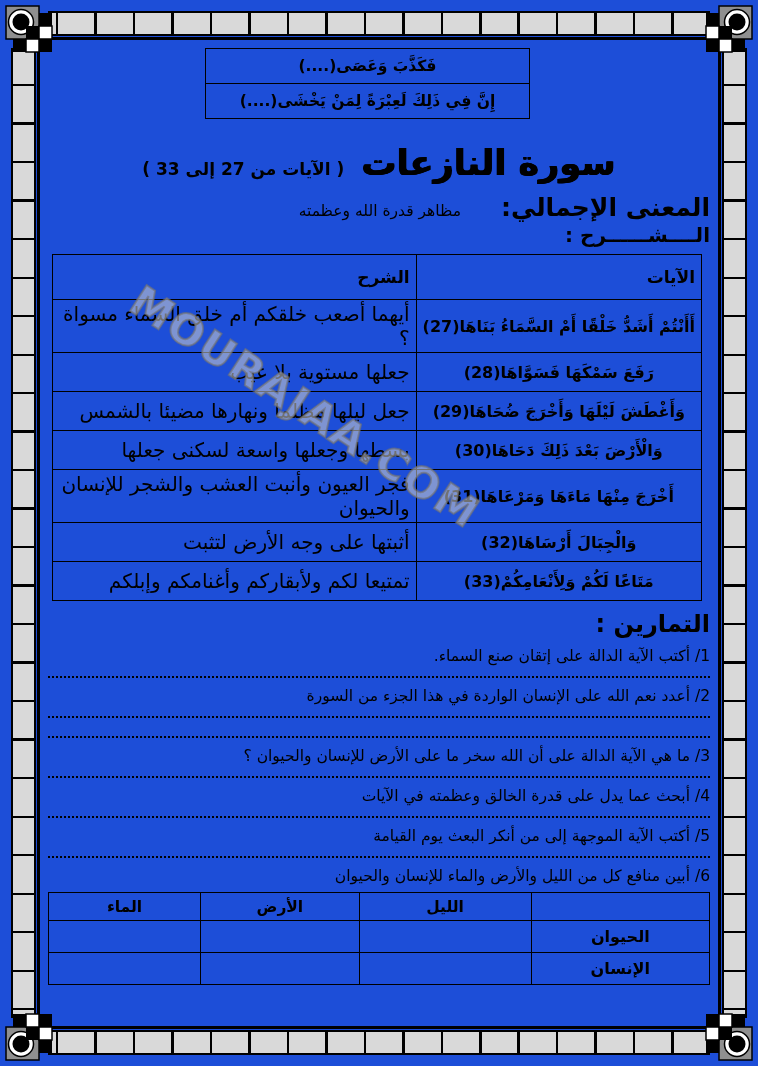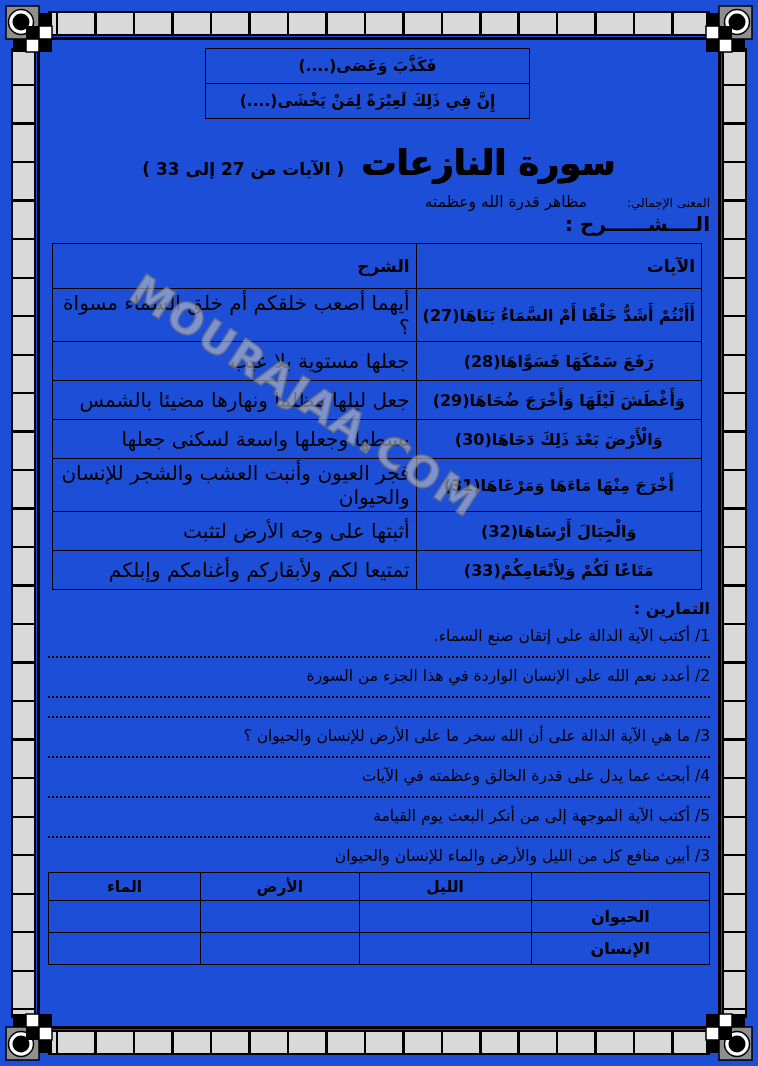--- a/index.html
+++ b/index.html
@@ -39,41 +39,41 @@
   }
   
   .title-line{text-align:center;margin-top:24px;white-space:nowrap;}
   .surah-title{
     font-size:35px;font-weight:bold;letter-spacing:-1px;
     text-shadow:.6px 0 0 #000, -.6px 0 0 #000;
   }
   .ayat-range{font-size:17px;font-weight:bold;margin-right:12px;}
   
   .meaning-line{display:flex;align-items:baseline;gap:40px;margin-top:10px;}
-  .meaning-label{font-size:12px;font-weight:normal;}
+  .meaning-label{font-size:25px;font-weight:bold;}
   .meaning-text{font-size:15.5px;}
   .sharh-line{font-size:20px;font-weight:bold;margin-top:1px;}
   
   .verses-wrap{position:relative;margin-top:7px;}
   table.verses{border-collapse:collapse;width:650px;margin-right:8px;}
   .verses th,.verses td{border:1.3px solid #000;padding:2px 6px;}
   .verses th{height:40px;font-size:17px;font-weight:bold;text-align:right;margin-left:12px;}
   .verses td{height:34px;}
   td.verse-cell{width:244px;text-align:center;font-weight:bold;font-size:16px;white-space:nowrap;border-radius:10px;}
   td.expl-cell{width:392px;text-align:right;font-size:20px;}
   .watermark{
     position:absolute;top:22px;left:100px;z-index:2;pointer-events:none;
     transform:rotate(33deg);transform-origin:0 0;
     font-size:42px;font-weight:bold;letter-spacing:2px;
     color:rgba(205,205,205,.55);
     -webkit-text-stroke:2px rgba(115,115,115,.65);
   }
   
   .exercises{margin-top:9px;}
-  .ex-heading{font-size:16px;font-weight:bold;}
+  .ex-heading{font-size:24px;font-weight:bold;}
   .question{font-size:15.5px;margin-top:9px;}
   .dotted{height:11px;border-bottom:2.5px dotted #000;margin-bottom:7px;}
   
   table.benefits{border-collapse:collapse;width:100%;margin-top:7px;}
   .benefits th,.benefits td{border:1.3px solid #000;padding:0 6px;}
   .benefits th{height:27px;font-size:15.5px;font-weight:bold;text-align:center;}
   .benefits td{height:31px;font-size:16px;}
   .benefits td.row-label{font-weight:bold;text-align:center;}
   .benefits col.c-label{width:27%;}
   .benefits col.c-night{width:26%;}
@@ -223,21 +223,21 @@
 
       <div class="question">3/ ما هي الآية الدالة على أن الله سخر ما على الأرض للإنسان والحيوان ؟</div>
       <div class="dotted"></div>
 
       <div class="question">4/ أبحث عما يدل على قدرة الخالق وعظمته في الآيات</div>
       <div class="dotted"></div>
 
       <div class="question">5/ أكتب الآية الموجهة إلى من أنكر البعث يوم القيامة</div>
       <div class="dotted"></div>
 
-      <div class="question">3/ أبين منافع كل من الليل والأرض والماء للإنسان والحيوان</div>
+      <div class="question">6/ أبين منافع كل من الليل والأرض والماء للإنسان والحيوان</div>
 
       <table class="benefits">
         <colgroup>
           <col class="c-label">
             <col class="c-night">
             <col class="c-earth">
             <col class="c-water">
         </colgroup>
         <thead>
           <tr>

